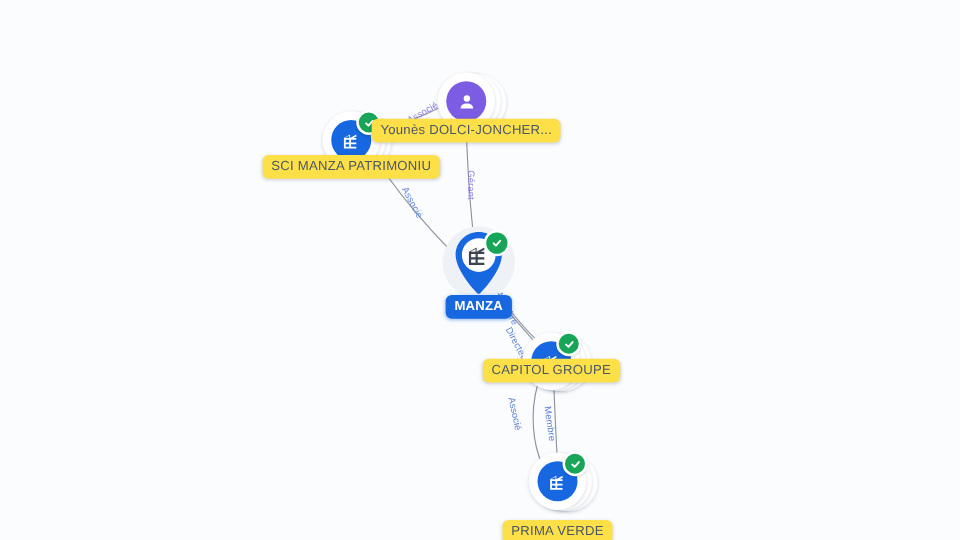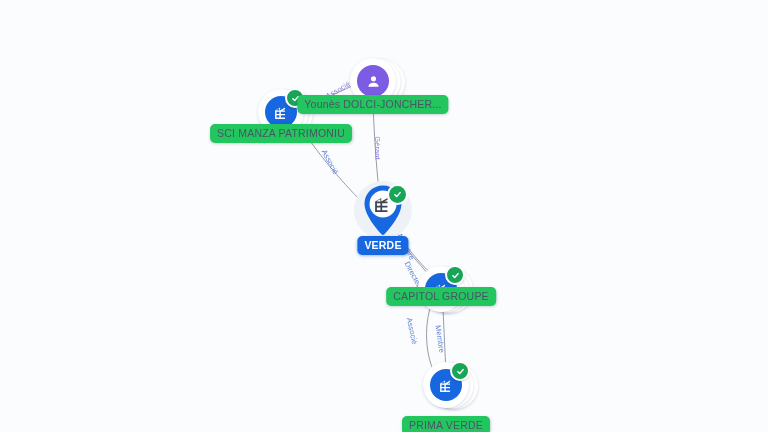--- a/index.html
+++ b/index.html
@@ -63,21 +63,21 @@
   .pin .pin-body{position:absolute;left:0;top:0;width:48px;height:56px;}
   .pin .pin-badge{
     position:absolute;right:-1px;top:0px;width:17px;height:17px;border-radius:50%;
     background:#18a558;border:2px solid #ffffff;
     display:flex;align-items:center;justify-content:center;
   }
 
   
   .label{
     position:absolute;transform:translate(-50%,0);
-    background:#22c55e;color:#4a5568;
+    background:#fde047;color:#4a5568;
     font-size:10.5px;letter-spacing:.2px;white-space:nowrap;
     padding:3px 7px 4px;border-radius:5px;
     box-shadow:0 1px 3px rgba(30,50,90,.22);
   }
   .label.selected{
     background:#1667e0;color:#ffffff;font-weight:bold;
     box-shadow:0 1px 3px rgba(22,103,224,.45);
   }
 
   
@@ -201,18 +201,18 @@
             <svg width="9" height="9" viewBox="0 0 24 24" aria-hidden="true">
               <path fill="none" stroke="#ffffff" stroke-width="4" stroke-linecap="round" stroke-linejoin="round" d="M5 12.5 L10 17.5 L19 7"></path>
             </svg>
           </div>
         </div>
       </div>
     </div>
   <div id="node-labels">
       <div class="label" style="left: 281px; top: 124px;">SCI MANZA PATRIMONIU</div>
       <div class="label" style="left: 373px; top: 95px;">Younès DOLCI-JONCHER...</div>
-      <div class="label selected" style="left: 383px; top: 236px;">VERDE</div>
+      <div class="label selected" style="left: 383px; top: 236px;">MANZA</div>
       <div class="label" style="left: 441px; top: 287px;">CAPITOL GROUPE</div>
       <div class="label" style="left: 446px; top: 416px;">PRIMA VERDE</div>
     </div>
 
 </div>
 
 </body></html>

